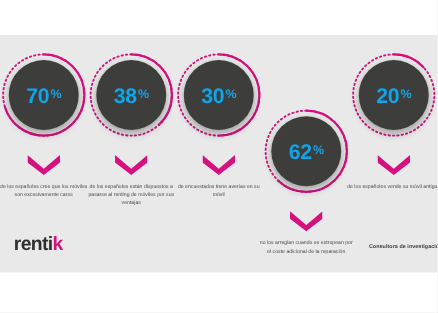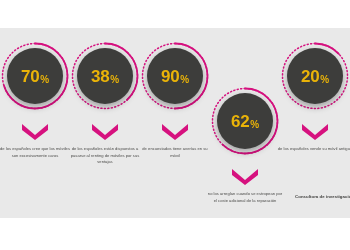--- a/index.html
+++ b/index.html
@@ -48,27 +48,27 @@
     left:7px;top:7px;
     width:56px;height:56px;
     border-radius:50%;
     background:#3d3d3b;
     box-shadow:0 3px 7px rgba(0,0,0,0.32);
     display:flex;
     align-items:center;
     justify-content:center;
   }
   .pct{
-    color:#eab308;
+    color:#0ea5e9;
     font-size:17px;
     font-weight:bold;
     letter-spacing:-0.3px;
     line-height:1;
     display:flex;
-    align-items:flex-end;
+    align-items:center;
   }
   .pct-sign{
     font-size:10px;
     font-weight:bold;
     margin-left:1px;
   }
   .chev{
     position:absolute;
     left:50%;
     margin-left:-13px;
@@ -151,21 +151,21 @@
         <div class="cap">de los españoles están dispuestos a pasarse al renting de móviles por sus ventajas</div>
       </div>
       <div class="stat-col" style="left: 140px;">
         <div class="circle-wrap">
           <svg class="ring-svg" viewBox="0 0 70 70">
             <circle cx="35" cy="35" r="32.5" fill="none" stroke="#d6117f" stroke-width="1.5" stroke-dasharray="1.1 2.4" stroke-linecap="round" transform="rotate(-90 35 35)"></circle>
             <circle cx="35" cy="35" r="32.5" fill="none" stroke="#d6117f" stroke-width="1.8" stroke-linecap="round" stroke-dasharray="102.10176124166827 102.10176124166827" transform="rotate(-90 35 35)"></circle>
           </svg>
           <div class="disc">
             <div class="pct">
-              <span>90</span>
+              <span>30</span>
               <span class="pct-sign">%</span>
             </div>
           </div>
         </div>
         <svg class="chev" viewBox="0 0 26 16">
           <path d="M0 0 L13 11 L26 0 L26 6 L13 16 L0 6 Z" fill="#d6117f"></path>
         </svg>
         <div class="cap">de encuestados tiene averías en su móvil</div>
       </div>
       <div class="stat-col" style="left: 210px; margin-top: 45px;">
@@ -199,16 +199,17 @@
             </div>
           </div>
         </div>
         <svg class="chev" viewBox="0 0 26 16">
           <path d="M0 0 L13 11 L26 0 L26 6 L13 16 L0 6 Z" fill="#d6117f"></path>
         </svg>
         <div class="cap">de los españoles vende su móvil antiguo</div>
       </div>
     </div>
 
+  <div id="logo"><span>renti</span><span class="k-mark">k</span></div>
 
   <div id="attrib">Consultora de investigación</div>
 
 </div>
 
 </body></html>

